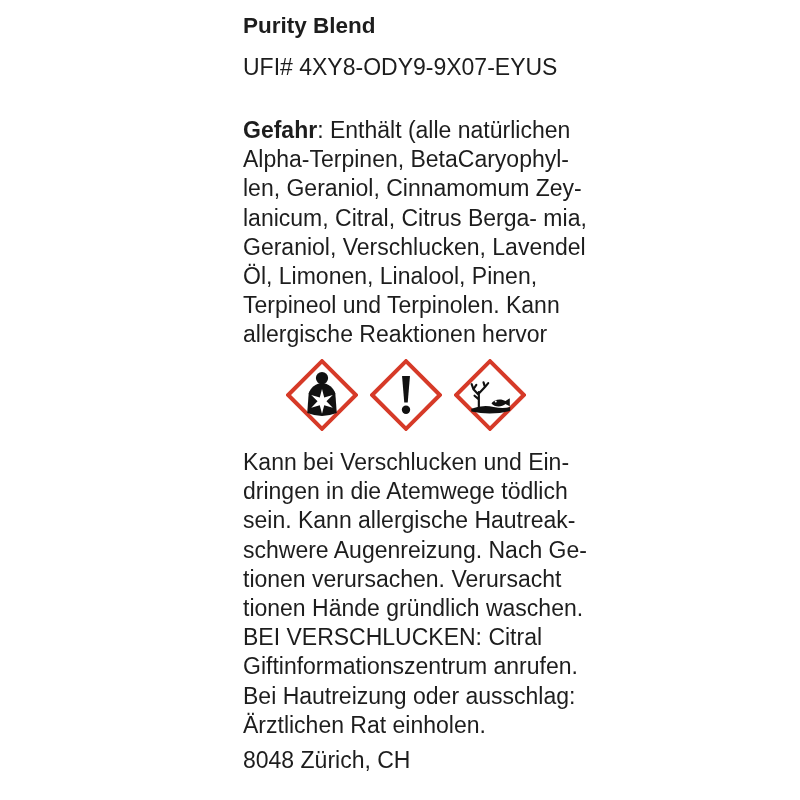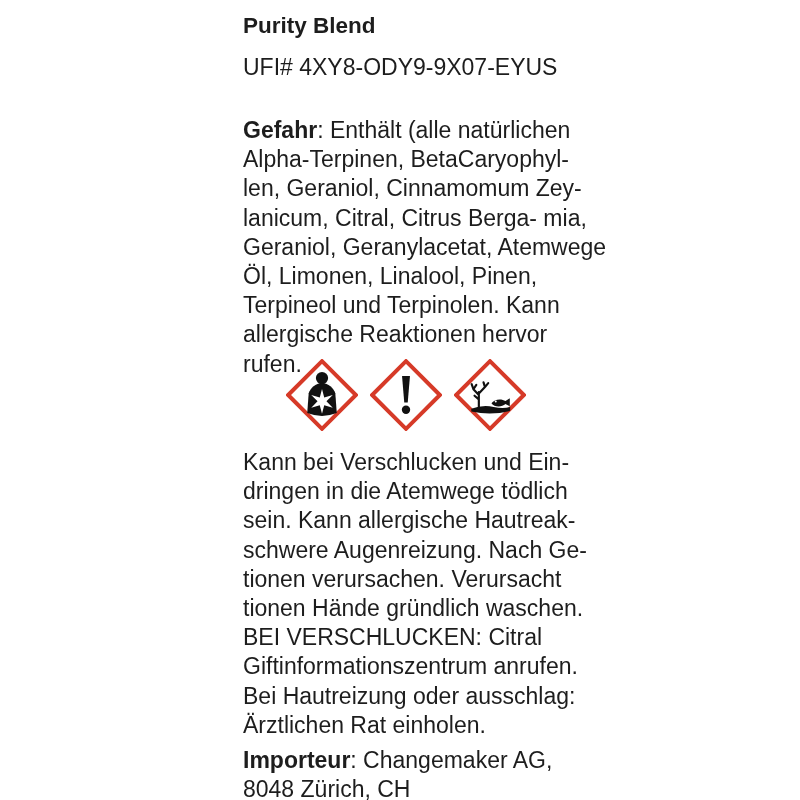--- a/index.html
+++ b/index.html
@@ -60,25 +60,24 @@
     <div class="block title">Purity Blend</div>
 
     <div class="block ufi">UFI# 4XY8-ODY9-9X07-EYUS</div>
 
     <div class="block hazard">
       <div class="line"><span class="kw">Gefahr</span><span>: Enthält (alle natürlichen</span></div>
       <div>
           <div class="line">Alpha-Terpinen, BetaCaryophyl-</div>
           <div class="line">len, Geraniol, Cinnamomum Zey-</div>
           <div class="line">lanicum, Citral, Citrus Berga- mia,</div>
-          <div class="line">Geraniol, Geranylacetat, Atemwege</div>
+          <div class="line">Geraniol, Verschlucken, Lavendel</div>
           <div class="line">Öl, Limonen, Linalool, Pinen,</div>
           <div class="line">Terpineol und Terpinolen. Kann</div>
           <div class="line">allergische Reaktionen hervor</div>
-          <div class="line">rufen.</div>
         </div>
     </div>
 
     <div class="pictos">
 
       <svg class="picto" viewBox="0 0 100 100">
         <polygon points="50,3 97,50 50,97 3,50" fill="#ffffff" stroke="#d63a28" stroke-width="5.5"></polygon>
         <circle cx="50" cy="26.5" r="8.5" fill="#111111"></circle>
         <path d="M50,33 C41,34.5 34,40 31.5,47.5 L29.5,75 Q50,83 70.5,75 L68.5,47.5 C66,40 59,34.5 50,33 Z" fill="#111111"></path>
         <polygon points="50,41.5 53.1,53.4 64.9,49.9 56.2,58.8 64.9,67.7 53.1,64.2 50,76.1 46.9,64.2 35.1,67.7 43.8,58.8 35.1,49.9 46.9,53.4" fill="#ffffff"></polygon>
@@ -109,20 +108,19 @@
           <div class="line">tionen verursachen. Verursacht</div>
           <div class="line">tionen Hände gründlich waschen.</div>
           <div class="line">BEI VERSCHLUCKEN: Citral</div>
           <div class="line">Giftinformationszentrum anrufen.</div>
           <div class="line">Bei Hautreizung oder ausschlag:</div>
           <div class="line">Ärztlichen Rat einholen.</div>
         </div>
     </div>
 
     <div class="block importer">
-      <div class="line"><span class="kw">Importeur</span><span>: Changemaker AG,</span></div>
       <div>
           <div class="line">8048 Zürich, CH</div>
         </div>
     </div>
 
   </div>
 </div>
 
 </body></html>

